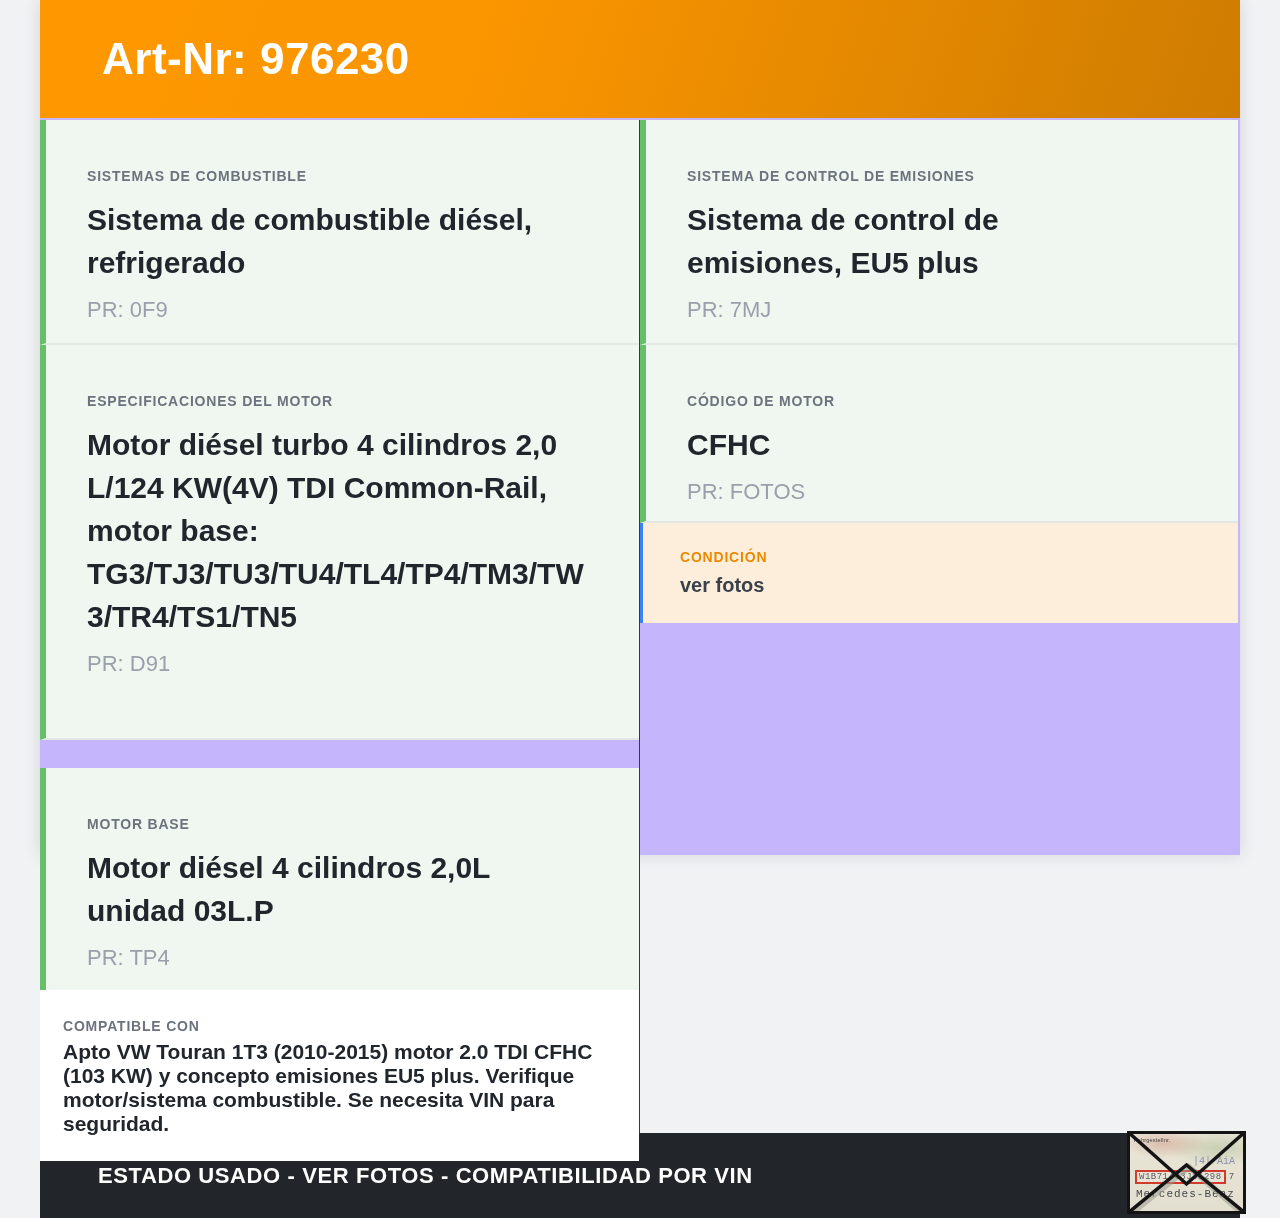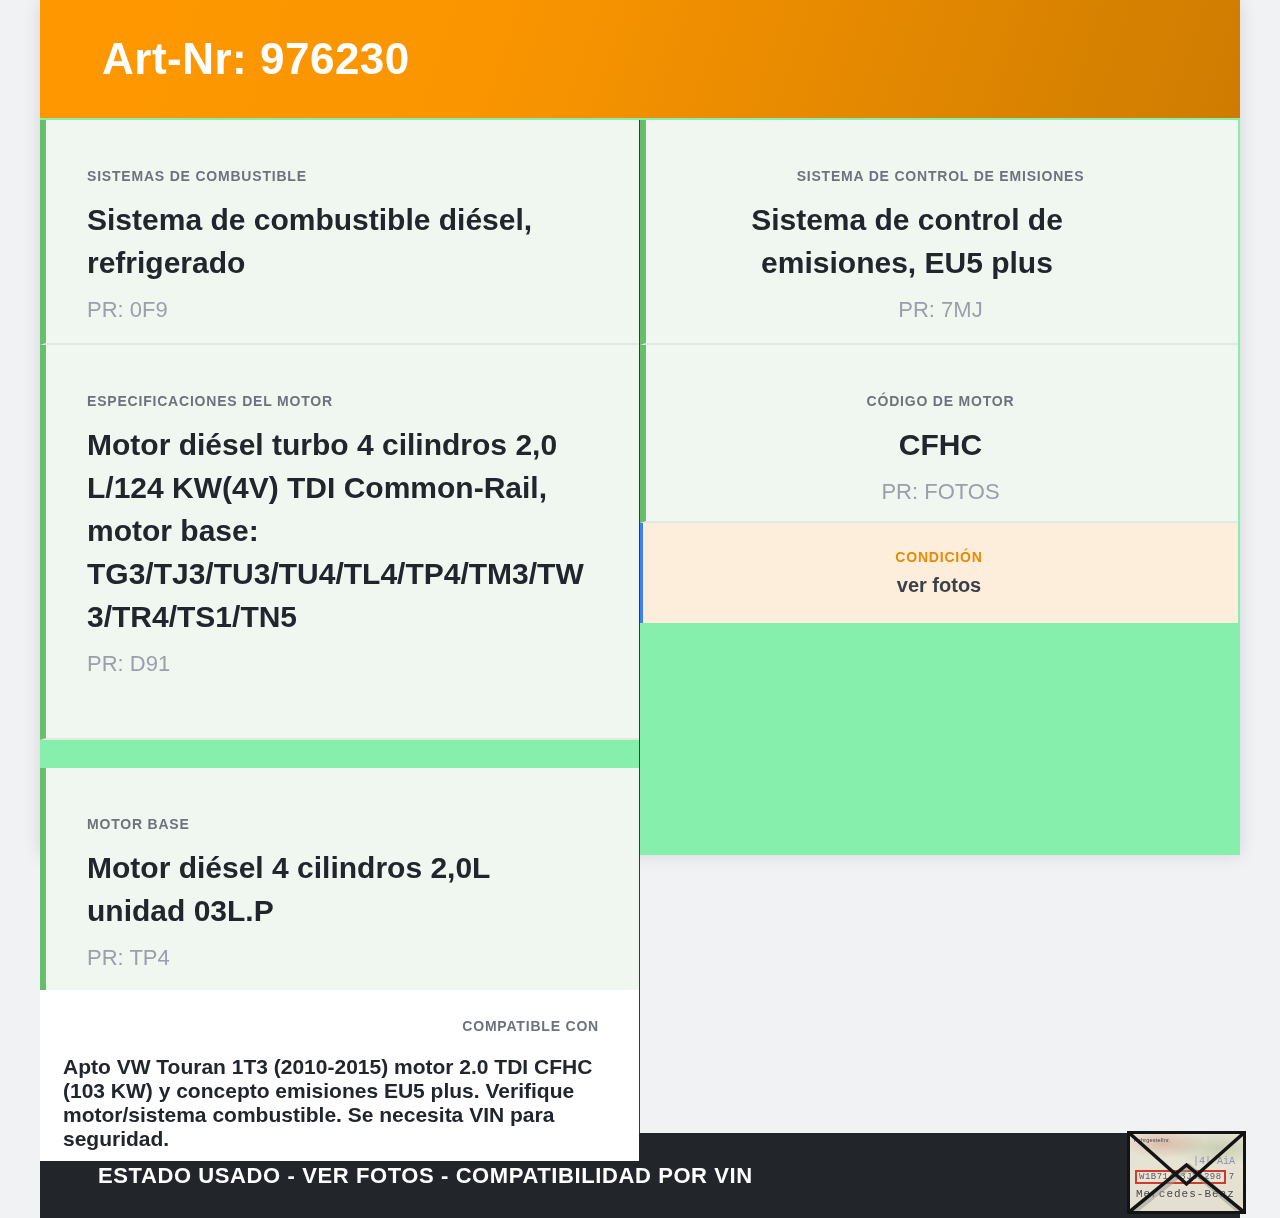--- a/index.html
+++ b/index.html
@@ -5,36 +5,36 @@
   * { margin:0; padding:0; box-sizing:border-box; }
   html,body { width:1280px; height:1218px; }
   body {
     font-family:"Liberation Sans", sans-serif;
     background:#F1F2F4;
     position:relative;
     overflow:hidden;
   }
   .page {
     position:absolute; left:40px; top:0; width:1200px; height:855px;
-    background:#86efac;
+    background:#c4b5fd;
     box-shadow:0 0 16px rgba(40,45,55,.14);
   }
   .header {
     height:118px;
     background:linear-gradient(108deg,#FF9800 0%,#FA9500 38%,#CE7C01 100%);
     display:flex; align-items:center;
     padding-left:62px;
     margin-bottom:2px;
   }
   .header h1 {
     color:#ffffff; font-size:44px; font-weight:700; letter-spacing:.5px;
   }
   .cols { display:flex; height:1013px; }
   .col-left  { width:600px; border-right:1px solid #4c1d95; }
-  .col-right { width:598px;text-align:center; }
+  .col-right { width:598px; }
   .card {
     background:#F0F7F1;
     border-left:6px solid #67BF6B;
     border-bottom:2px solid #E4E8E5;
     padding:48px 44px 0 41px;
   }
   .card.no-div { border-bottom:none;margin-top:28px; }
   .card-label {
     font-size:14px; font-weight:700; letter-spacing:.8px;
     color:#6C737D; text-transform:uppercase;
@@ -66,21 +66,21 @@
     font-size:14px; font-weight:700; letter-spacing:.8px;
     color:#E98A00; text-transform:uppercase; margin-bottom:9px;
   }
   .condition-value { font-size:20px; font-weight:600; color:#3A414B; }
   .compat {
     background:#ffffff; height:171px;
     padding:28px 40px 0 23px;
   }
   .compat-label {
     font-size:14px; font-weight:700; letter-spacing:.8px;
-    color:#6C737D; margin-bottom:21px;text-align:right;
+    color:#6C737D; margin-bottom:6px;
   }
   .compat-text {
     font-size:21px; font-weight:600; color:#21262C;
     line-height:24px; max-width:545px;
   }
   .footer {
     height:85px; background:#22252A;
     display:flex; align-items:center; padding-left:58px;
   }
   .footer-text {

